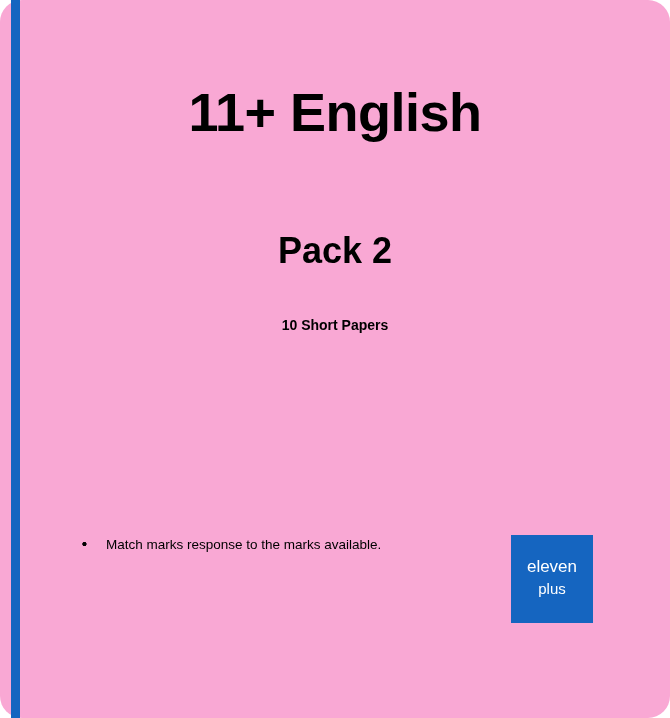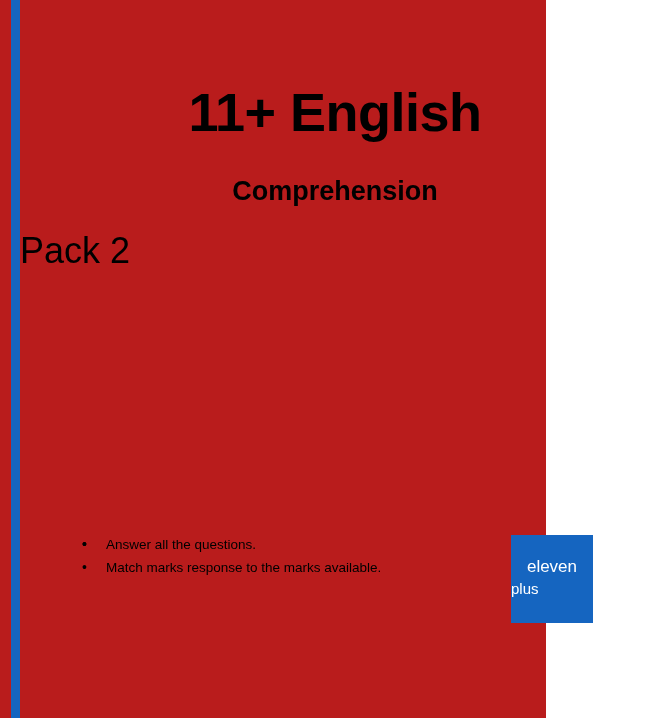--- a/index.html
+++ b/index.html
@@ -9,24 +9,25 @@
   body {
     width: 670px;
     height: 718px;
     background: #ffffff;
     font-family: "Liberation Sans", sans-serif;
     color: #000000;
     overflow: hidden;
   }
   .page {
     position: relative;
-    width: 546px;
+    width: 670px;
     height: 718px;
-    background: #b91c1c;
+    background: #f9a8d4;
     box-sizing: border-box;
+    border-radius: 22px;
   }
   .left-bar {
     position: absolute;
     left: 11px;
     top: 0;
     width: 9px;
     height: 718px;
     background: #1565c0;
   }
   .content {
@@ -54,22 +55,23 @@
     width: 630px;
     text-align: center;
     font-size: 27px;
     font-weight: bold;
   }
   .title-pack {
     position: absolute;
     top: 230px;
     left: 0;
     width: 630px;
+    text-align: center;
     font-size: 36px;
-    font-weight: normal;
+    font-weight: bold;
   }
   .title-papers {
     position: absolute;
     top: 317px;
     left: 0;
     width: 630px;
     text-align: center;
     font-size: 14px;
     font-weight: bold;
   }
@@ -115,21 +117,21 @@
     color: #ffffff;
     font-size: 17px;
     font-weight: normal;
     letter-spacing: 0px;
   }
   .logo-plus {
     position: absolute;
     left: 0;
     top: 45px;
     width: 82px;
-    text-align: left;
+    text-align: center;
     color: #ffffff;
     font-size: 15px;
     font-weight: normal;
   }
   .footer-url {
     position: absolute;
     left: 60px;
     top: 664px;
     font-size: 12.5px;
     color: #000000;
@@ -139,32 +141,31 @@
 <body>
 
 <div class="page">
 
   <div class="left-bar"></div>
 
   <div class="content">
 
     <div class="title-main">11+ English</div>
 
-    <div class="title-sub">Comprehension</div>
 
     <div class="title-pack">Pack 2</div>
 
+    <div class="title-papers">10 Short Papers</div>
 
     <ul class="instructions">
       <li>
         <span class="bullet">•</span>
       </li>
       <li>
         <span class="bullet">•</span>
-        <span>Answer all the questions.</span>
       </li>
       <li>
         <span class="bullet">•</span>
         <span>Match marks response to the marks available.</span>
       </li>
     </ul>
 
     <div class="logo-box">
       <div class="logo-eleven">eleven</div>
       <div class="logo-plus">plus</div>

